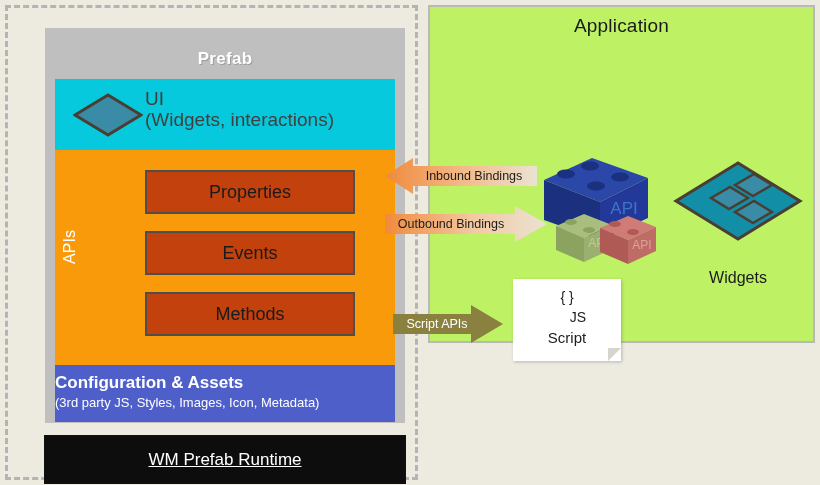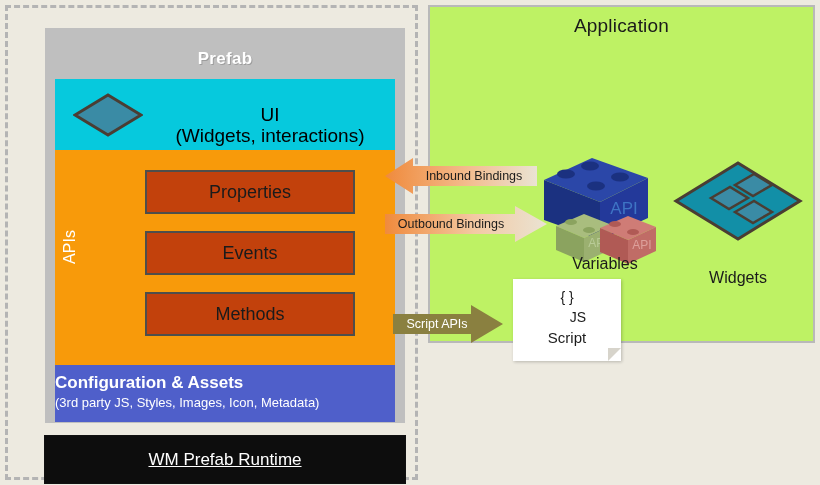--- a/index.html
+++ b/index.html
@@ -48,22 +48,22 @@
     letter-spacing:.3px;
   }
 
   
   .ui-band{
     position:absolute;left:10px;top:51px;width:340px;height:71px;
     background:#06c9dd;
     box-sizing:border-box;
   }
   .ui-text{
-    position:absolute;left:90px;top:24px;width:250px;
-    text-align:center;color:#000000;
+    position:absolute;left:90px;top:8px;width:250px;
+    color:#404040;
   }
   .ui-title{font-size:19px;line-height:24px;}
   .ui-sub{font-size:19px;line-height:18px;}
   .ui-diamond{
     position:absolute;left:18px;top:14px;width:70px;height:44px;
   }
 
   
   .api-band{
     position:absolute;left:10px;top:122px;width:340px;height:215px;
@@ -257,21 +257,20 @@
       <g>
         <polygon points="60,76 88,64 116,75 88,88" fill="#cf7c76"></polygon>
         <polygon points="60,76 88,88 88,112 60,100" fill="#b05a55"></polygon>
         <polygon points="88,88 116,75 116,99 88,112" fill="#c06c66"></polygon>
         <ellipse cx="75" cy="72" rx="6" ry="3" fill="#b05a55"></ellipse>
         <ellipse cx="93" cy="80" rx="6" ry="3" fill="#b05a55"></ellipse>
         <text x="102" y="97" font-family="Liberation Sans, sans-serif" font-size="12" fill="#dda09b" text-anchor="middle">API</text>
       </g>
     </svg>
   </div>
-  <div class="variables-label">Variables</div>
 
   <div class="widgets-icon">
     <svg viewBox="0 0 130 82" width="130" height="82">
       <polygon points="65,3 127,41 65,79 3,41" fill="#128fa7" stroke="#4a3d33" stroke-width="3"></polygon>
       <polygon points="38,38 57,27 75,38 56,49" fill="#3a8ba5" stroke="#4a3d33" stroke-width="2.5"></polygon>
       <polygon points="62,25 81,14 99,25 80,36" fill="#3a8ba5" stroke="#4a3d33" stroke-width="2.5"></polygon>
       <polygon points="62,52 81,41 99,52 80,63" fill="#3a8ba5" stroke="#4a3d33" stroke-width="2.5"></polygon>
     </svg>
   </div>
   <div class="widgets-label">Widgets</div>

